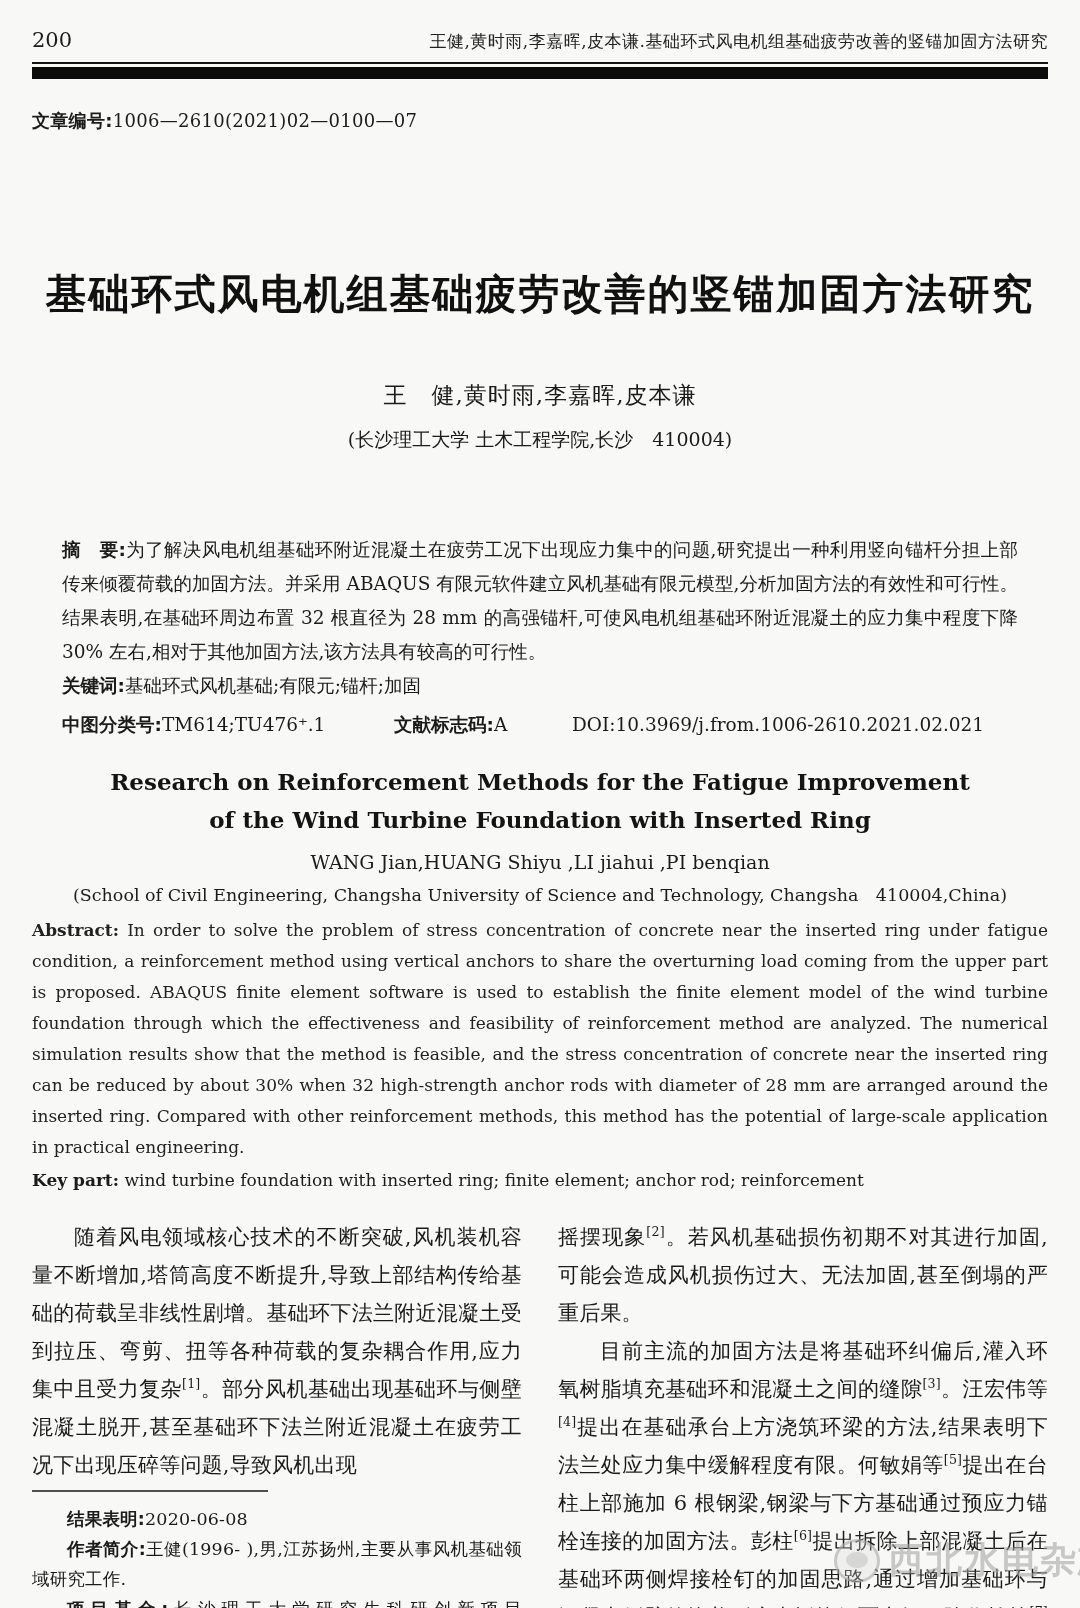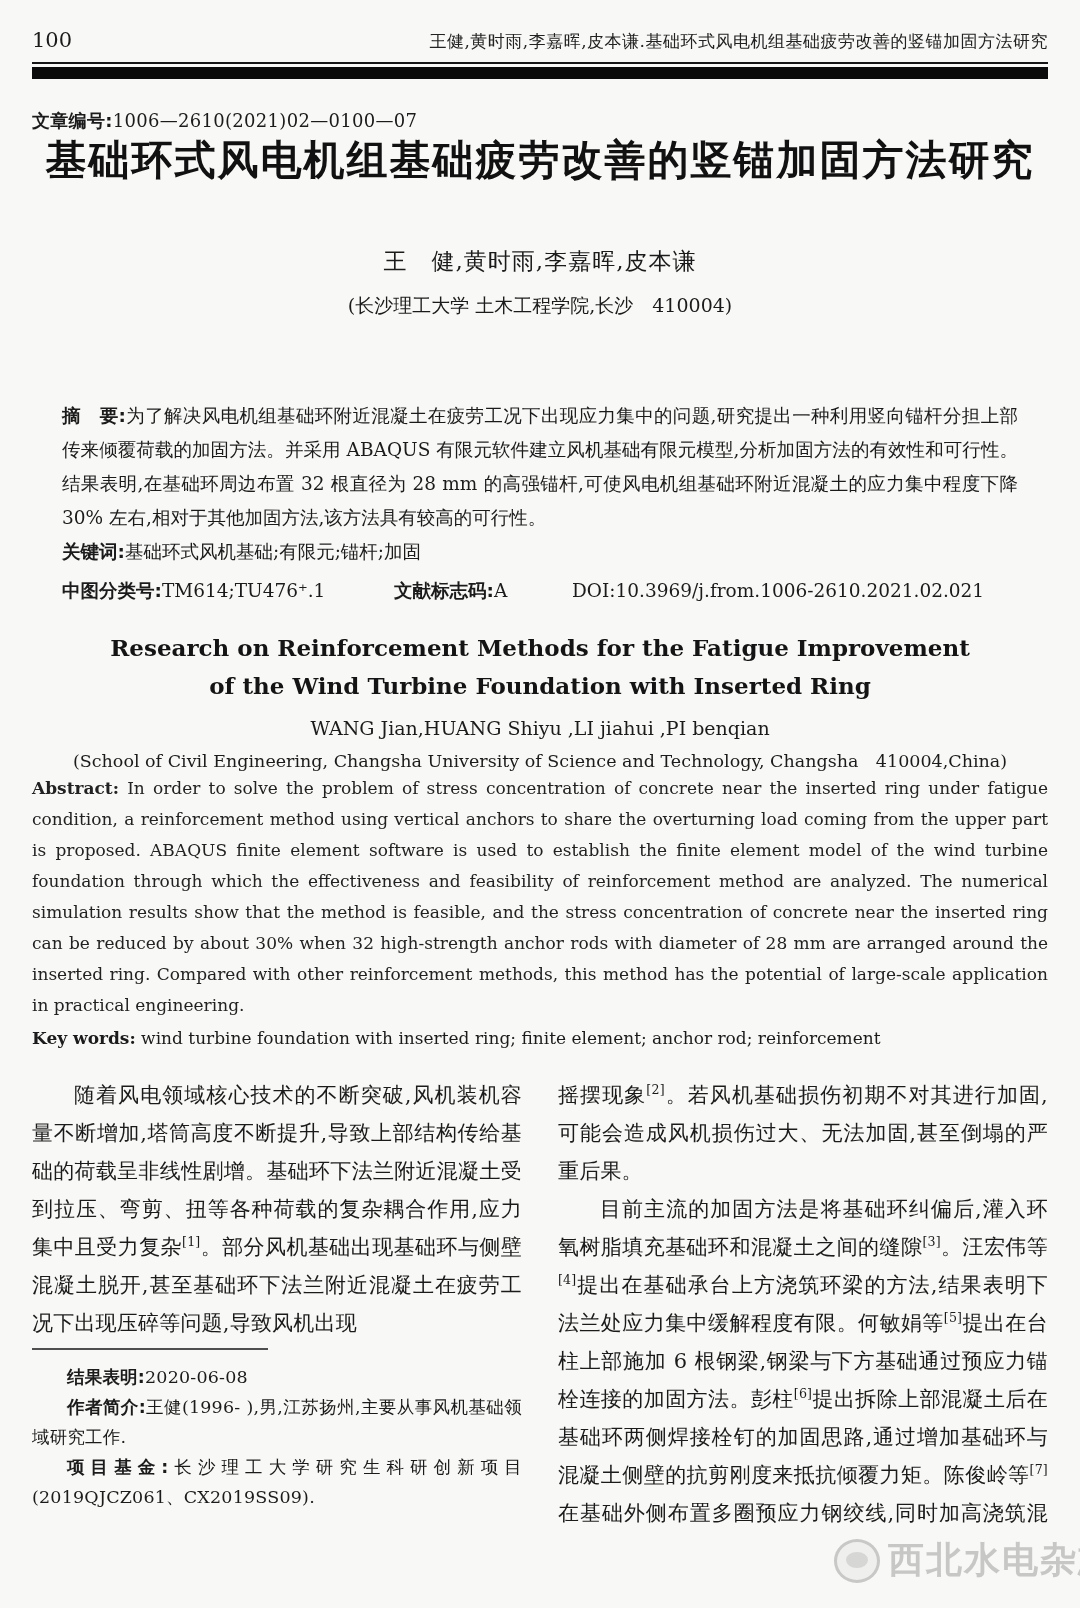--- a/index.html
+++ b/index.html
@@ -19,37 +19,37 @@
   .header { display:flex; align-items:baseline; padding-top:28px; }
   .pagenum { font-size:21px; width:72px; }
   .runhead { flex:1; text-align:right; font-size:17px; color:#222; letter-spacing:.5px; }
 
   .rule-thin  { margin-top:9px; height:2px; background:#161616; }
   .rule-thick { margin-top:3px; height:12px; background:#0b0b0b; }
 
   .article-no { margin-top:30px; font-size:18px; letter-spacing:.3px; }
 
   .title-cn {
-    text-align:center;
+    margin-top:134px; text-align:center;
     font-size:41px; font-weight:800; letter-spacing:2px;
     font-family:"DejaVu Sans","Liberation Sans",sans-serif; color:#111;
   }
   .authors-cn { margin-top:58px; text-align:center; font-size:23px; letter-spacing:1px; }
   .affil-cn   { margin-top:16px; text-align:center; font-size:19px; }
 
   .abs-cn { margin:80px 30px 0; font-size:18.5px; line-height:34px; text-align:justify; }
   .kw-cn  { margin:0 30px; font-size:18.5px; line-height:34px; }
   .clc-row { margin:8px 30px 0; font-size:18.5px; line-height:28px; display:flex; }
   .clc-row .seg1 { width:332px; } .clc-row .seg2 { width:178px; } .clc-row .seg3 { flex:1; }
 
   .title-en { margin-top:24px; text-align:center; font-size:23px; font-weight:bold; line-height:38px; white-space:pre-line; color:#141414; }
   .authors-en { margin-top:12px; text-align:center; font-size:19px; }
   .affil-en   { margin-top:10px; text-align:center; font-size:17.5px; }
 
-  .abs-en { font-size:17px; line-height:31px; text-align:justify; color:#222; }
+  .abs-en { margin-top:8px; font-size:17px; line-height:31px; text-align:justify; color:#222; }
   .kw-en  { margin-top:2px; font-size:17px; line-height:31px; }
 
   .columns { margin-top:22px; display:flex; gap:36px; height:462px; overflow:hidden; }
   .col { width:490px; display:flex; flex-direction:column; font-size:21px; line-height:38px; text-align:justify; letter-spacing:.2px; }
   .col p.indent { text-indent:2em; }
   sup { font-size:60%; line-height:0; }
 
   .footnote { margin-top:auto; font-size:17.5px; line-height:30px; padding-bottom:26px; }
   .fn-rule  { width:236px; height:2px; background:#4f4f4f; margin-bottom:12px; }
   .footnote p { text-indent:2em; text-align:justify; }
@@ -67,21 +67,21 @@
     font-family:"DejaVu Sans","Liberation Sans",sans-serif; font-weight:bold;
     font-size:36px; color:rgba(163,163,163,.58); letter-spacing:2px; white-space:nowrap;
   }
 </style>
 </head>
 <body>
 
 <div class="page">
 
   <div class="header">
-    <span class="pagenum">100</span>
+    <span class="pagenum">200</span>
     <span class="runhead">王健,黄时雨,李嘉晖,皮本谦.基础环式风电机组基础疲劳改善的竖锚加固方法研究</span>
   </div>
   <div class="rule-thin"></div>
   <div class="rule-thick"></div>
 
   <div class="article-no">
     <span class="hb">文章编号:</span><span>1006—2610(2021)02—0100—07</span>
   </div>
 
   <div class="title-cn">基础环式风电机组基础疲劳改善的竖锚加固方法研究</div>
@@ -104,21 +104,21 @@
   <div class="title-en">Research on Reinforcement Methods for the Fatigue Improvement
 of the Wind Turbine Foundation with Inserted Ring</div>
   <div class="authors-en">WANG Jian,HUANG Shiyu ,LI jiahui ,PI benqian</div>
   <div class="affil-en">(School of Civil Engineering, Changsha University of Science and Technology, Changsha　410004,China)</div>
 
   <div class="abs-en">
     <span class="sb">Abstract:</span>
     <span>In order to solve the problem of stress concentration of concrete near the inserted ring under fatigue condition, a reinforcement method using vertical anchors to share the overturning load coming from the upper part is proposed. ABAQUS finite element software is used to establish the finite element model of the wind turbine foundation through which the effectiveness and feasibility of reinforcement method are analyzed. The numerical simulation results show that the method is feasible, and the stress concentration of concrete near the inserted ring can be reduced by about 30% when 32 high-strength anchor rods with diameter of 28 mm are arranged around the inserted ring. Compared with other reinforcement methods, this method has the potential of large-scale application in practical engineering.</span>
   </div>
   <div class="kw-en">
-    <span class="sb">Key words:</span>
+    <span class="sb">Key part:</span>
     <span>wind turbine foundation with inserted ring; finite element; anchor rod; reinforcement</span>
   </div>
 
   <div class="columns">
     <div class="col">
       <p class="indent">随着风电领域核心技术的不断突破,风机装机容量不断增加,塔筒高度不断提升,导致上部结构传给基础的荷载呈非线性剧增。基础环下法兰附近混凝土受到拉压、弯剪、扭等各种荷载的复杂耦合作用,应力集中且受力复杂<sup>[1]</sup>。部分风机基础出现基础环与侧壁混凝土脱开,甚至基础环下法兰附近混凝土在疲劳工况下出现压碎等问题,导致风机出现</p>
       <div class="footnote">
         <div class="fn-rule"></div>
         <p><span class="hb">结果表明:</span><span>2020-06-08</span></p>
         <p><span class="hb">作者简介:</span><span>王健(1996- ),男,江苏扬州,主要从事风机基础领域研究工作.</span></p>

